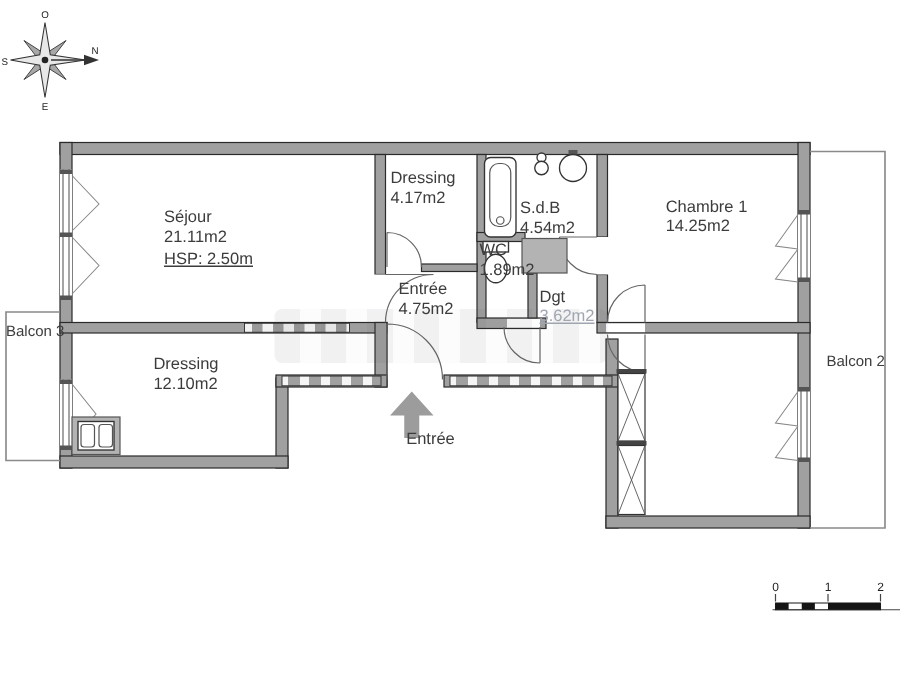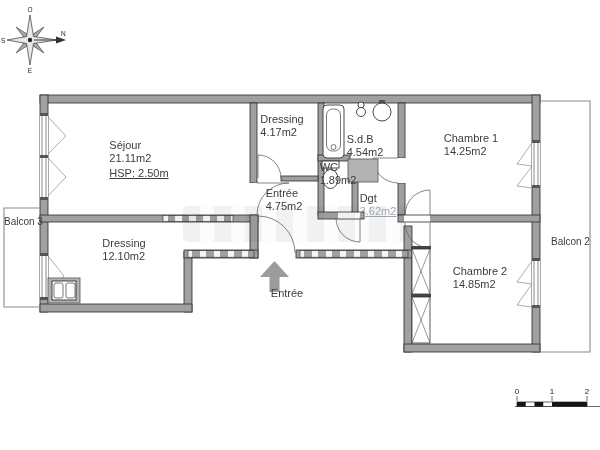--- a/index.html
+++ b/index.html
@@ -231,22 +231,18 @@
     <div>1.89m2</div>
   </div>
   <div class="lbl" style="left:378px;top:192px">
     <div>Dgt</div>
     <div class="faded">3.62m2</div>
   </div>
   <div class="lbl" style="left:124px;top:237px">
     <div>Dressing</div>
     <div>12.10m2</div>
   </div>
-  <div class="lbl" style="left:480px;top:265px">
-    <div>Chambre 2</div>
-    <div>14.85m2</div>
-  </div>
 
   <div class="ballbl" style="left:4px;top:216px">Balcon 3</div>
   <div class="ballbl" style="left:551px;top:236px">Balcon 2</div>
   <div class="lbl" style="left:287px;top:287px">Entrée</div>
 
 </div>
 
 </body></html>

